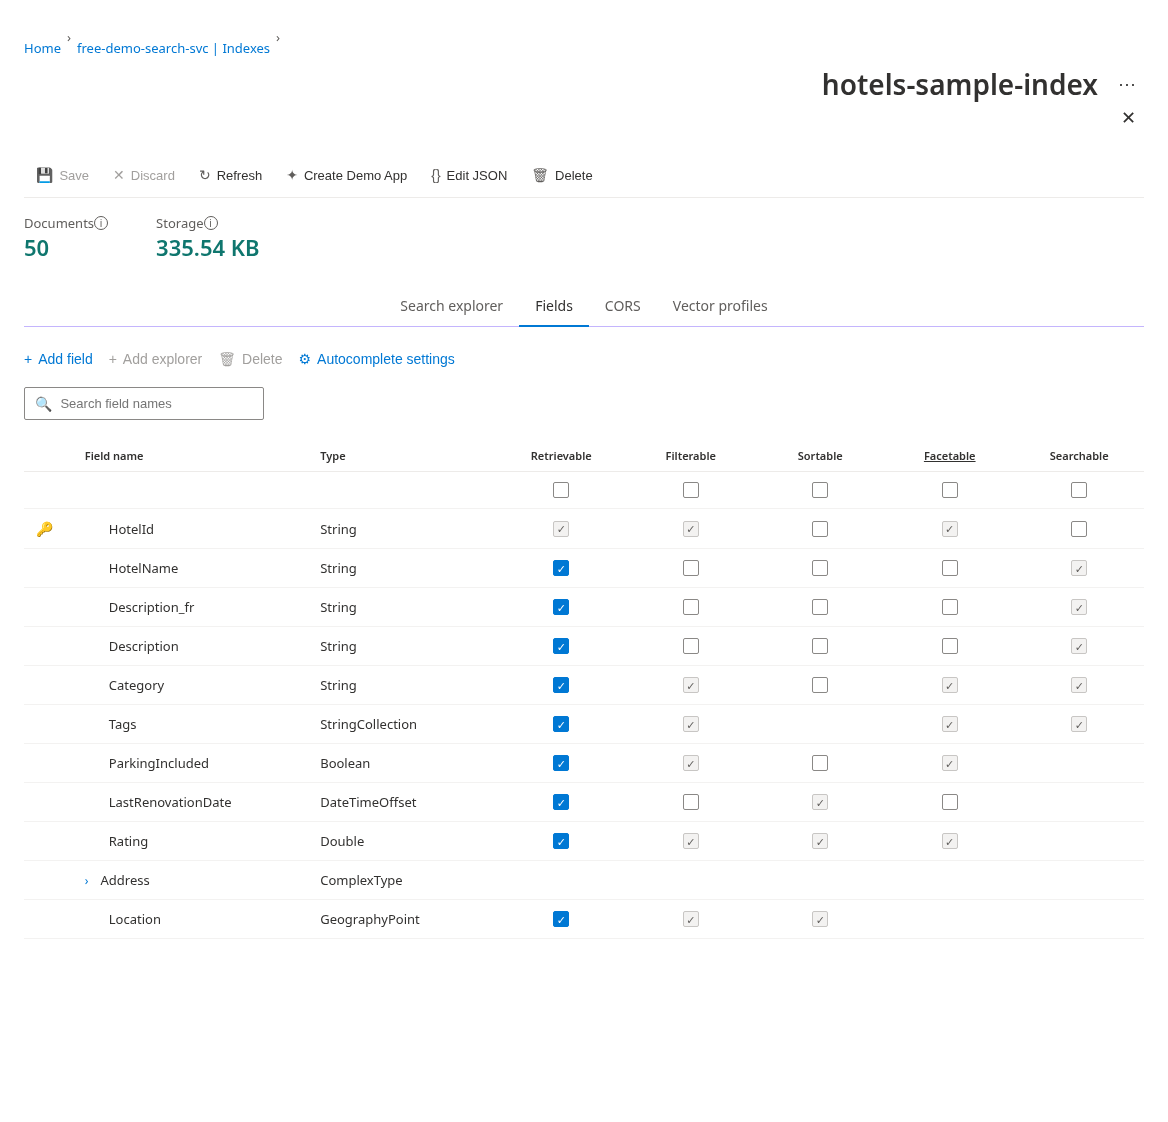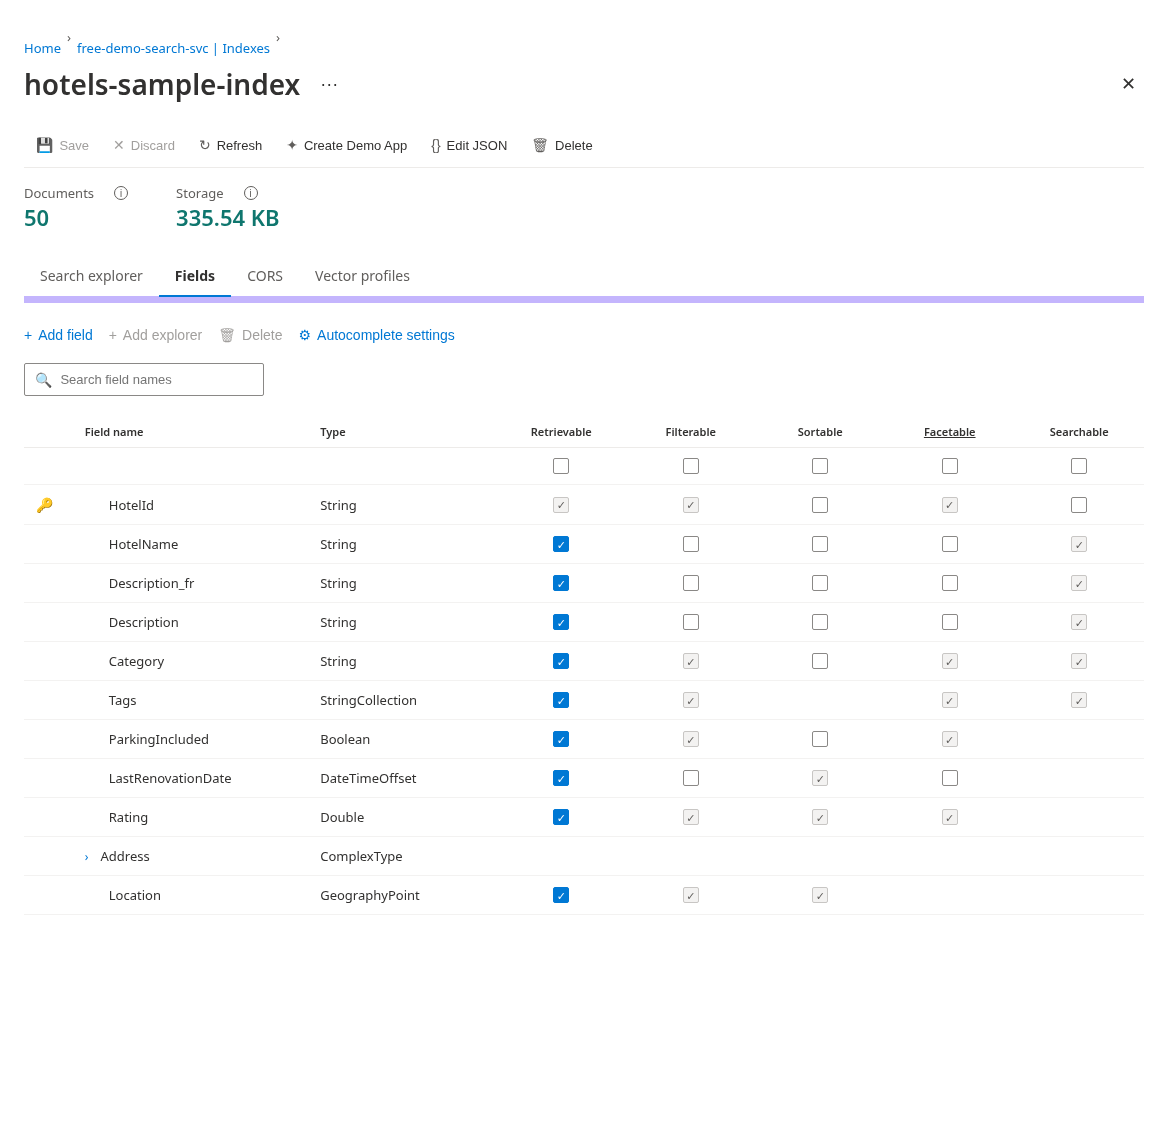--- a/index.html
+++ b/index.html
@@ -6,42 +6,42 @@
     body { font-family: 'Segoe UI', system-ui, sans-serif; font-size: 14px; color: #323130; background: #fff; }
     
     .container { width: 1168px; min-height: 1122px; background: #fff; position: relative; padding: 16px 24px; }
     
     
     .breadcrumb { display: flex; align-items: center; gap: 6px; font-size: 13px; color: #0078d4; margin-bottom: 8px; }
     .breadcrumb a { color: #0078d4; text-decoration: none; cursor: pointer; margin-top: 23px; }
     .breadcrumb .sep { color: #605e5c; }
     
     
-    .title-bar { display: flex; align-items: center; justify-content: space-between; margin-bottom: 20px; }
+    .title-bar { display: flex; align-items: flex-end; justify-content: space-between; margin-bottom: 20px; flex-direction: column; }
     .title-bar h1 { font-size: 28px; font-weight: 600; color: #323130; }
     .ellipsis-btn { background: none; border: none; cursor: pointer; font-size: 18px; color: #323130; padding: 4px 8px; border-radius: 4px; }
     .close-btn { background: none; border: none; cursor: pointer; font-size: 18px; color: #323130; padding: 4px 8px; }
     
     
     .toolbar { display: flex; align-items: center; gap: 0; padding: 8px 0; border-bottom: 1px solid #edebe9; margin-bottom: 16px; }
     .toolbar-btn { display: flex; align-items: center; gap: 6px; background: none; border: none; cursor: pointer; color: #323130; font-size: 13px; padding: 6px 12px; border-radius: 2px; }
     .toolbar-btn .icon { font-size: 14px; color: #605e5c; }
     .toolbar-btn.disabled { color: #a19f9d; cursor: not-allowed; }
     .toolbar-btn.disabled .icon { color: #a19f9d; }
     
     
     .stats { display: flex; gap: 48px; margin-bottom: 24px; }
-    .stat-group label { font-size: 13px; color: #605e5c; display: flex; align-items: center; gap: 20px; }
+    .stat-group label { font-size: 13px; color: #605e5c; display: flex; align-items: center; gap: 0; }
     .stat-group .value { font-size: 22px; font-weight: 600; color: #0f766e; }
     .info-icon { display: inline-flex; align-items: center; justify-content: center; width: 14px; height: 14px; border-radius: 50%; border: 1px solid #605e5c; font-size: 10px; color: #605e5c; cursor: pointer; }
     
     
-    .tabs { display: flex; gap: 0; border-bottom: 7px solid #c4b5fd; margin-bottom: 20px; }
+    .tabs { display: flex; gap: 0; border-bottom: 1px solid #c4b5fd; margin-bottom: 20px; justify-content: center; }
     .tab { padding: 10px 16px; cursor: pointer; font-size: 14px; color: #605e5c; border-bottom: 2px solid transparent; margin-bottom: -1px; }
-    .tab.active { color: #323130; border-bottom: 2px solid #0078d4; font-weight: 700; }
+    .tab.active { color: #323130; border-bottom: 2px solid #0078d4; font-weight: 400; }
     
     
     .fields-toolbar { display: flex; align-items: center; gap: 16px; margin-bottom: 16px; }
     .fields-btn { display: flex; align-items: center; gap: 6px; background: none; border: none; cursor: pointer; color: #0078d4; font-size: 14px; padding: 4px 0; }
     .fields-btn.disabled { color: #a19f9d; cursor: not-allowed; }
     .fields-btn .icon { font-size: 14px; }
     
     
     .search-box { display: flex; align-items: center; gap: 8px; border: 1px solid #8a8886; padding: 6px 10px; border-radius: 2px; width: 240px; background: #fff; }
     .search-box input { border: none; outline: none; font-size: 13px; color: #323130; width: 100%; }

